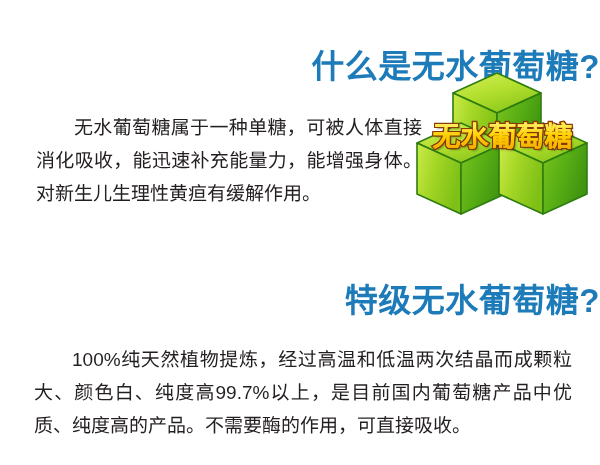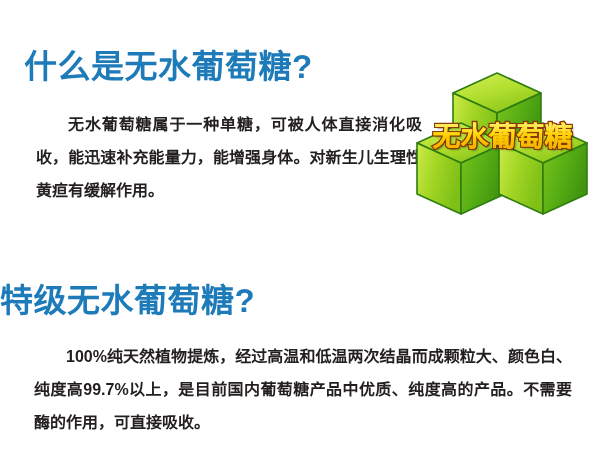--- a/index.html
+++ b/index.html
@@ -30,42 +30,40 @@
     font-weight: 700;
     letter-spacing: 0.5px;
     color: #1d7bb9;
     white-space: nowrap;
     line-height: 1;
   }
   .heading-1 {
     left: 0;
     right: 0;
     top: 28px;
-    text-align: left;
+    text-align: right;
     padding-left: 8px;
-    margin-left: 16px;
   }
   .heading-2 {
     left: 0;
     right: 0;
     top: 262px;
-    text-align: left;
-    padding-right: 60px;
+    text-align: right;
   }
 
   
   .para {
     position: absolute;
     color: #231f20;
-    font-size: 16px;
+    font-size: 19px;
     line-height: 33px;
     text-indent: 2em;
     text-align: justify;
     text-justify: inter-ideograph;
-    font-weight: 700;
+    font-weight: 400;
   }
   .para-1 {
     left: 36px;
     top: 92px;
     width: 386px;
   }
   .para-2 {
     left: 34px;
     top: 324px;
     width: 538px;

